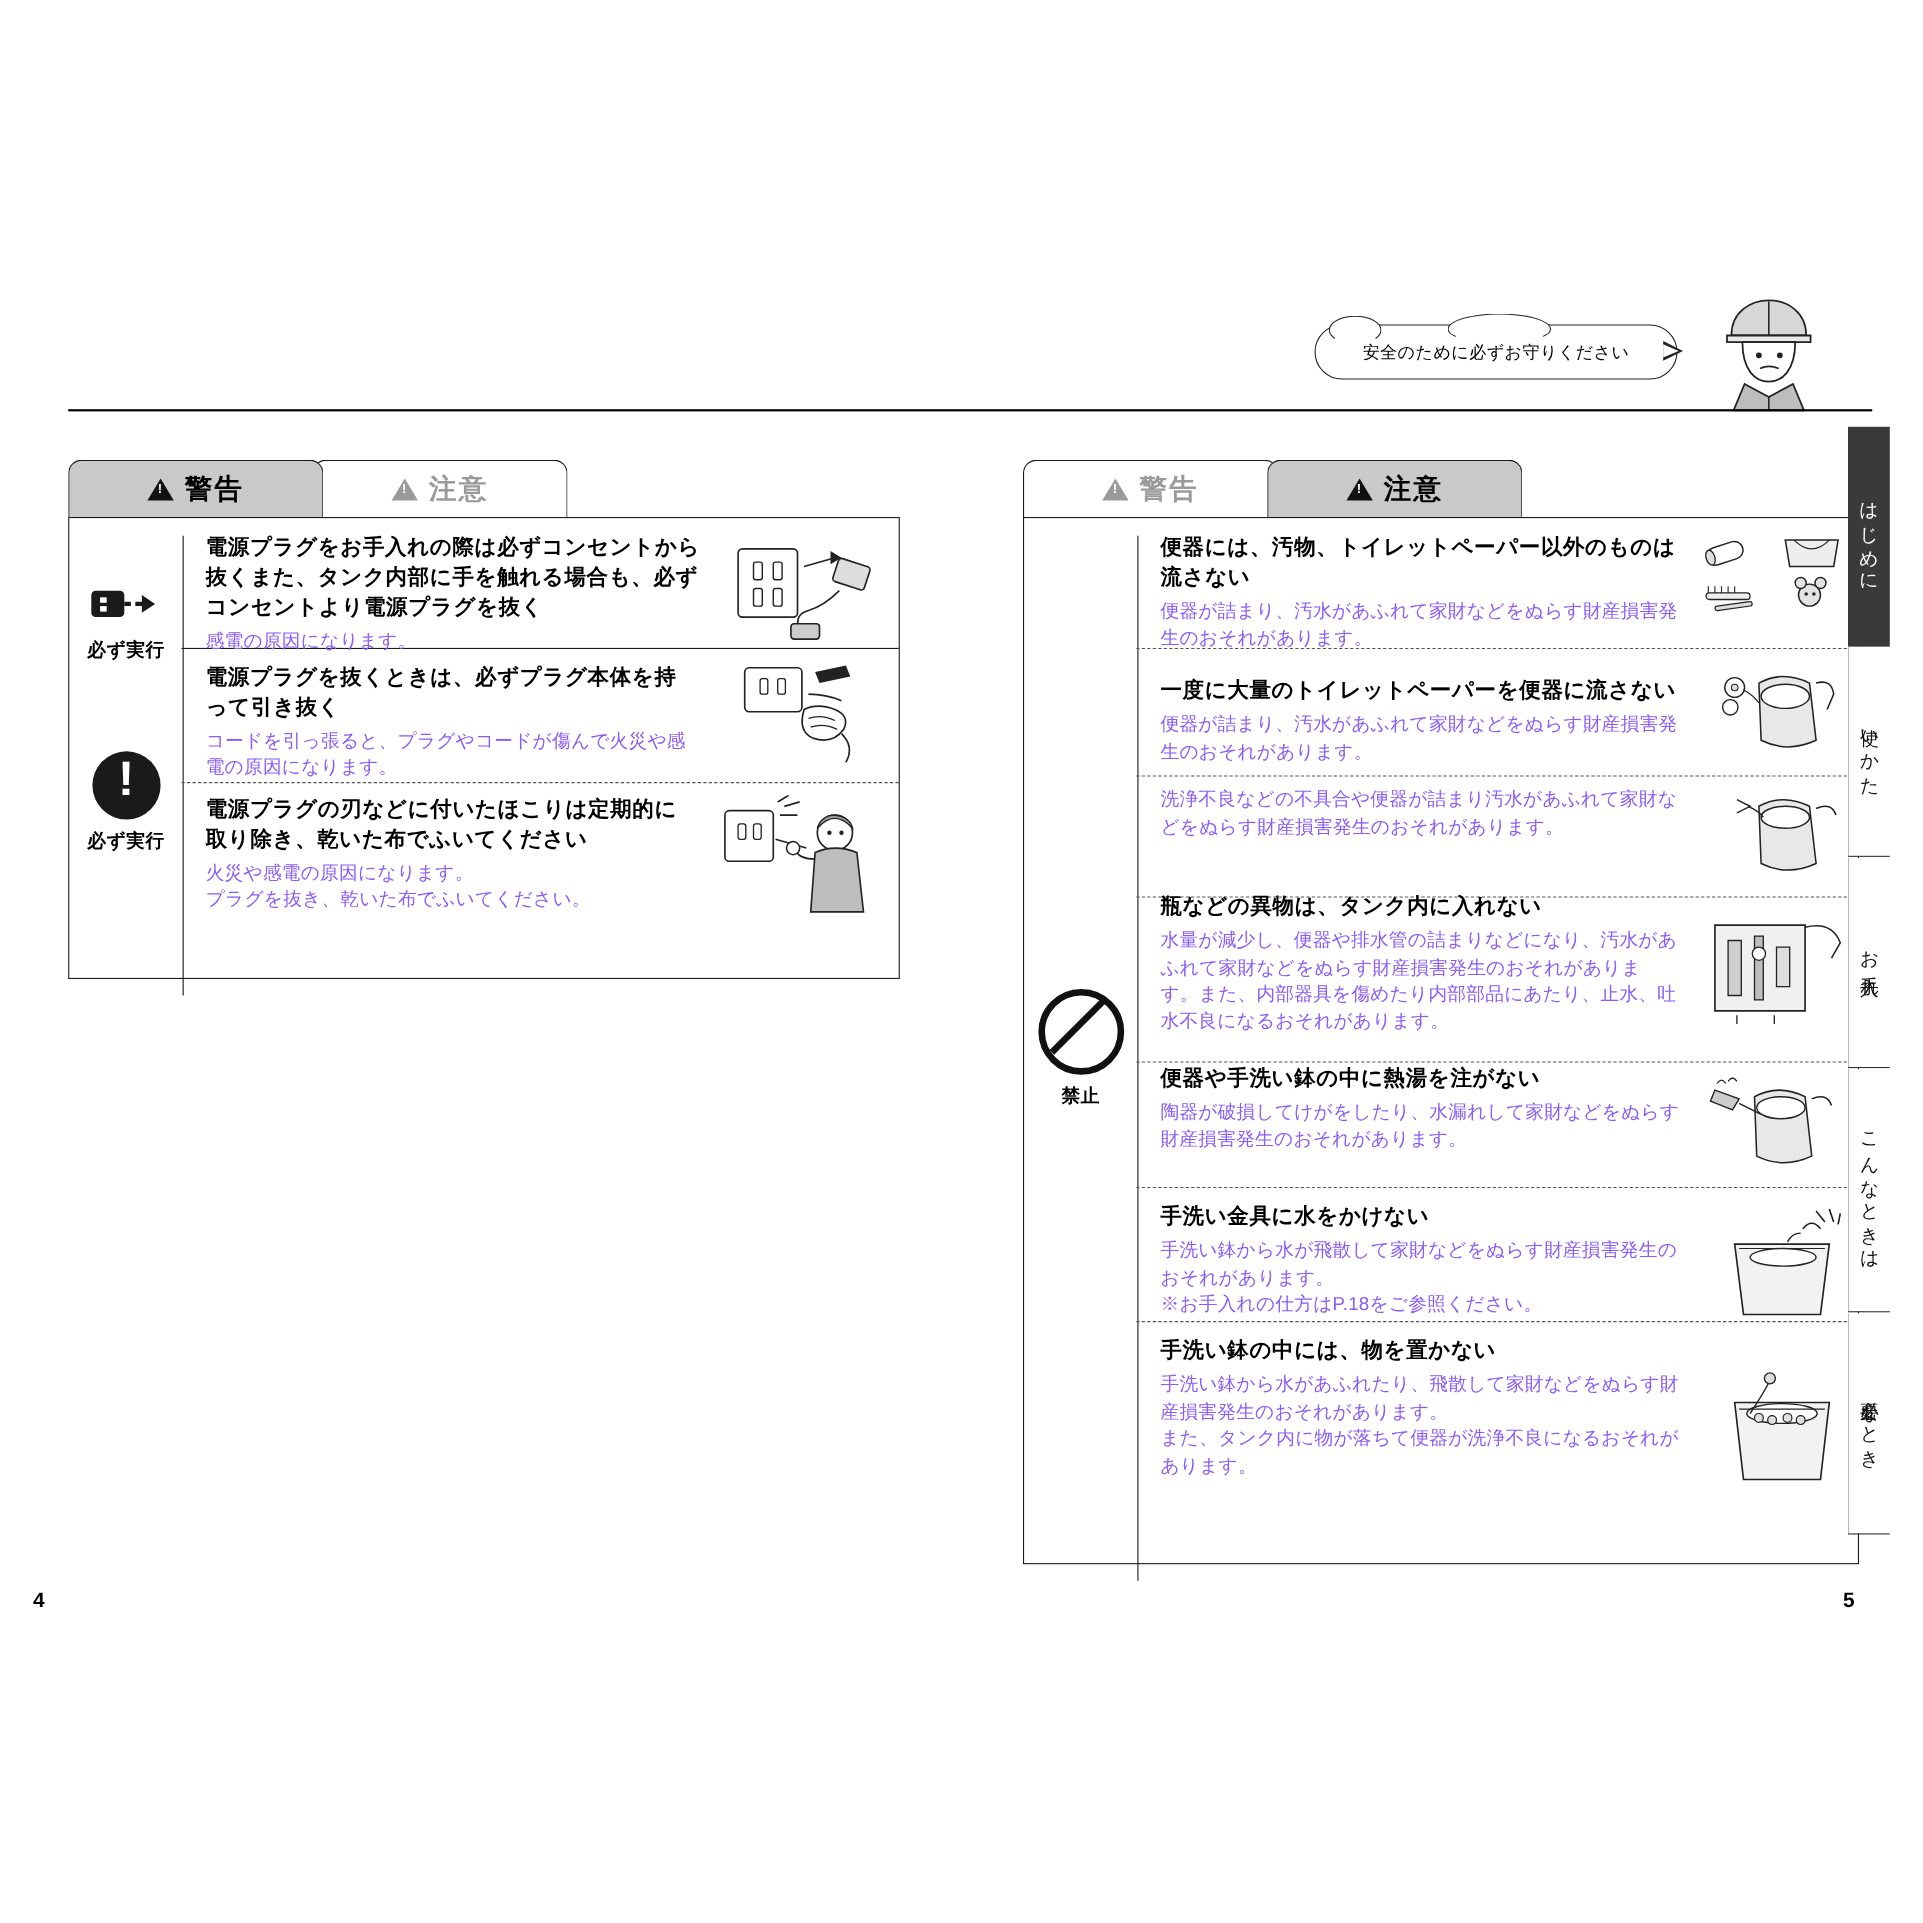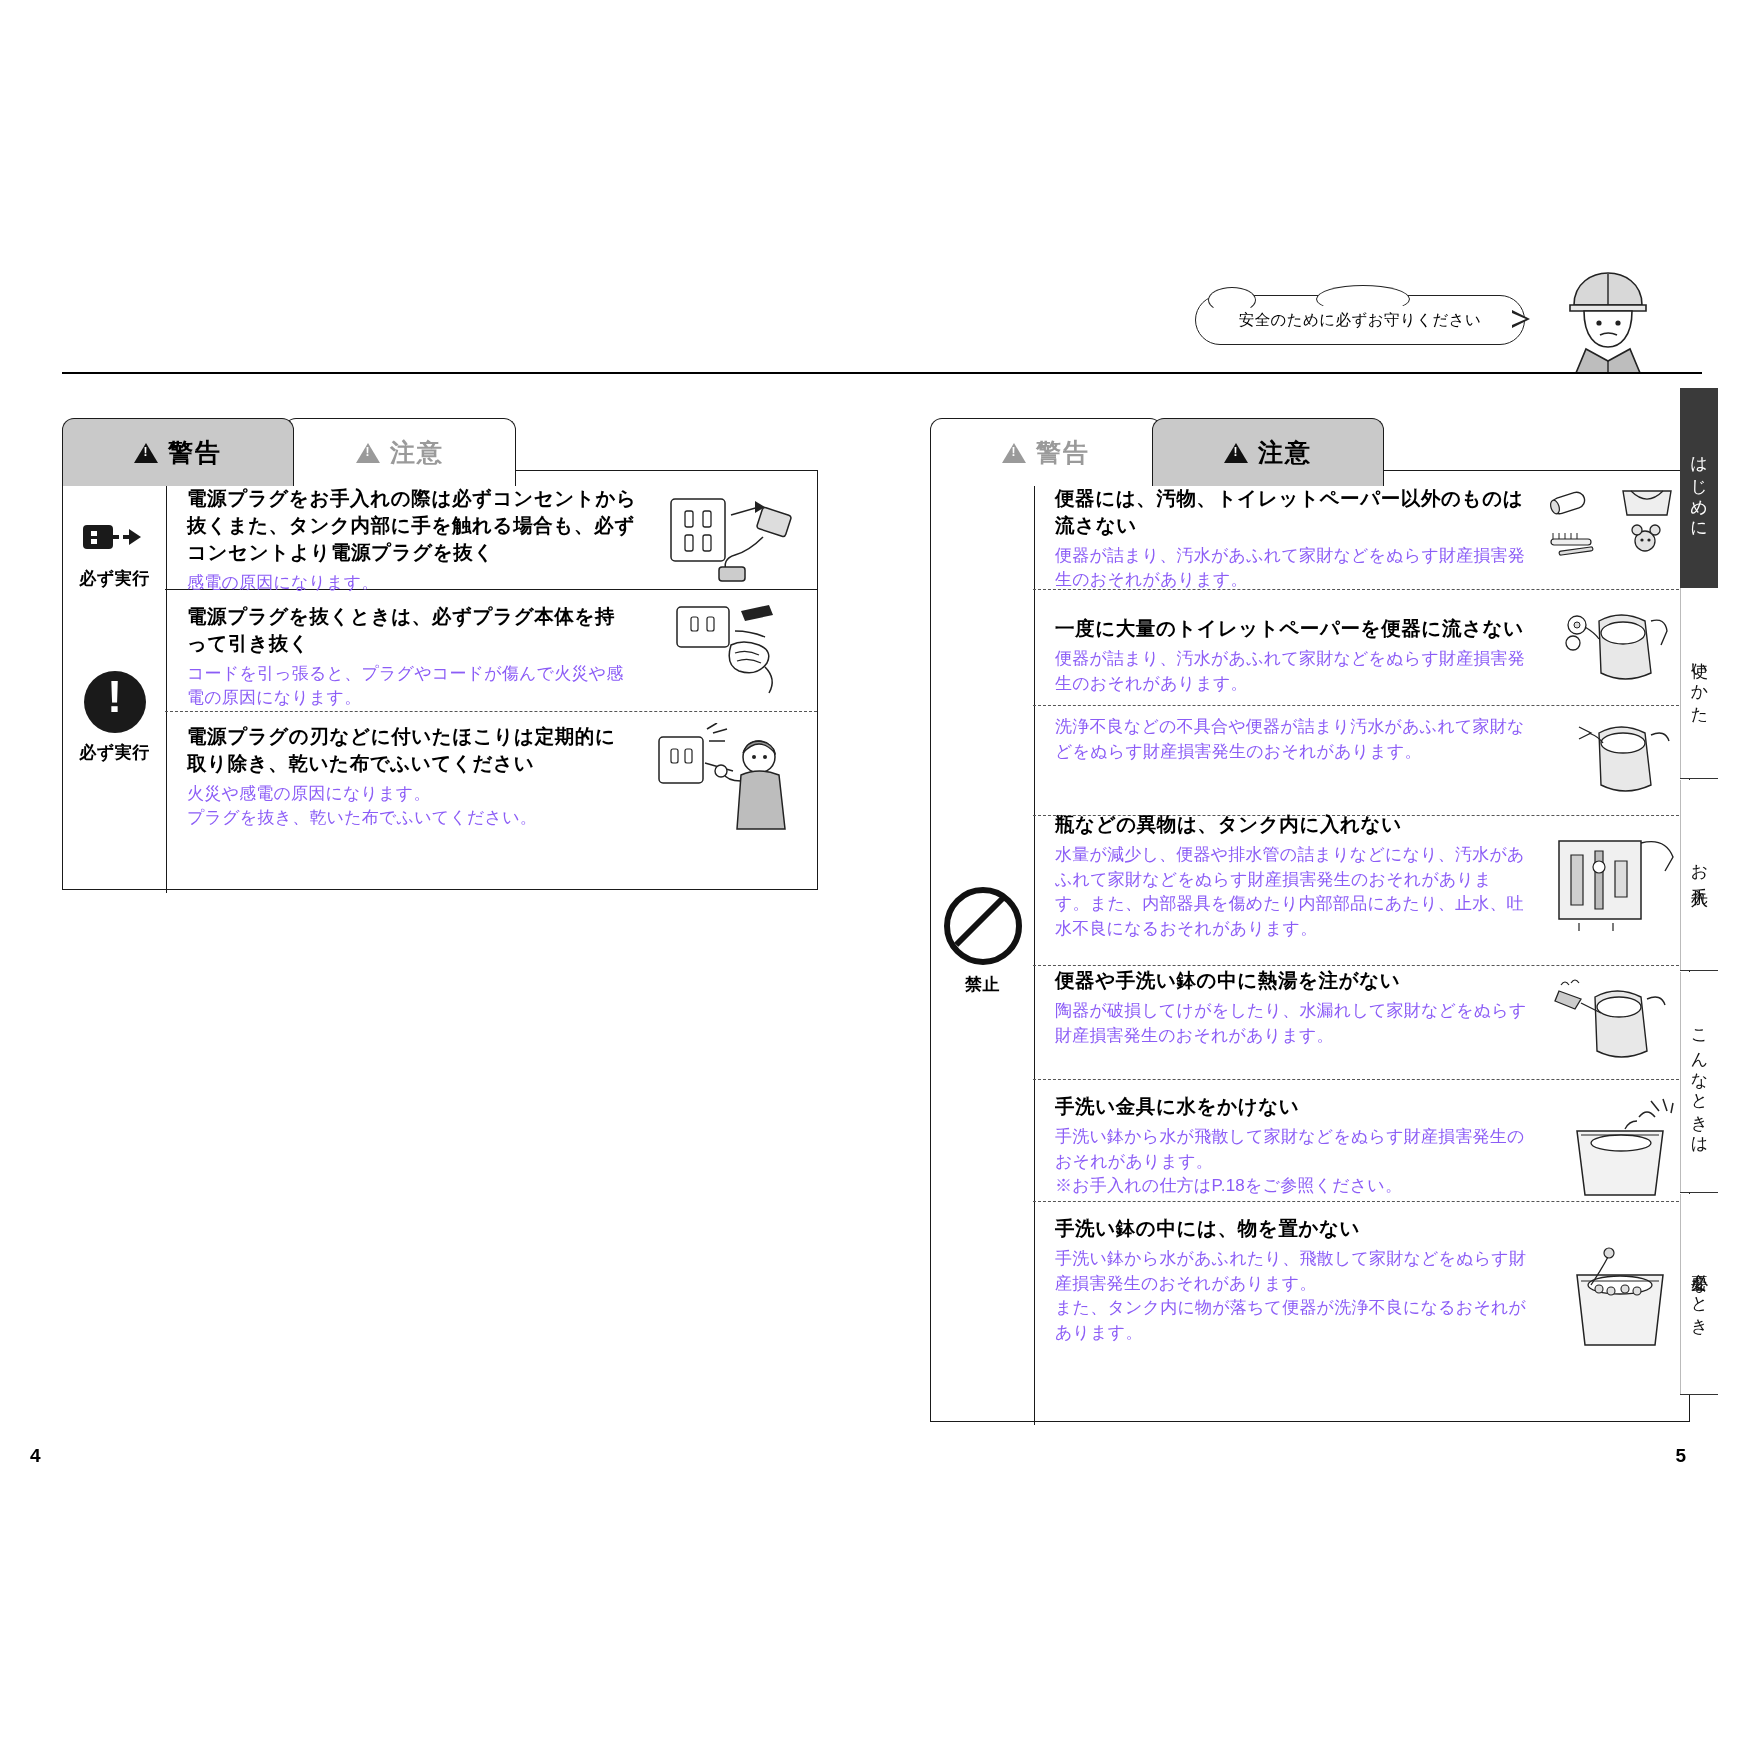--- a/index.html
+++ b/index.html
@@ -109,21 +109,21 @@
   }
 
   
   .tab-row {
     position: absolute;
     height: 52px;
   }
   .tab {
     position: absolute;
     top: 0;
-    height: 68px;
+    height: 52px;
     box-sizing: border-box;
     border: 1.8px solid #1a1a1a;
     border-bottom: none;
     border-radius: 12px 12px 0 0;
     display: flex;
     align-items: center;
     justify-content: center;
     gap: 10px;
     background: #fff;
   }
@@ -156,21 +156,21 @@
   
   .box {
     position: absolute;
     box-sizing: border-box;
     border: 1.8px solid #1a1a1a;
     background: #fff;
   }
 
   .icon-col {
     position: absolute;
-    left: 0; top: 4px;
+    left: 0; top: 16px;
     width: 104px;
     height: 100%;
     border-right: 1.8px solid #1a1a1a;
     box-sizing: border-box;
   }
 
   .row-sep {
     position: absolute;
     left: 0;
     height: 0;

